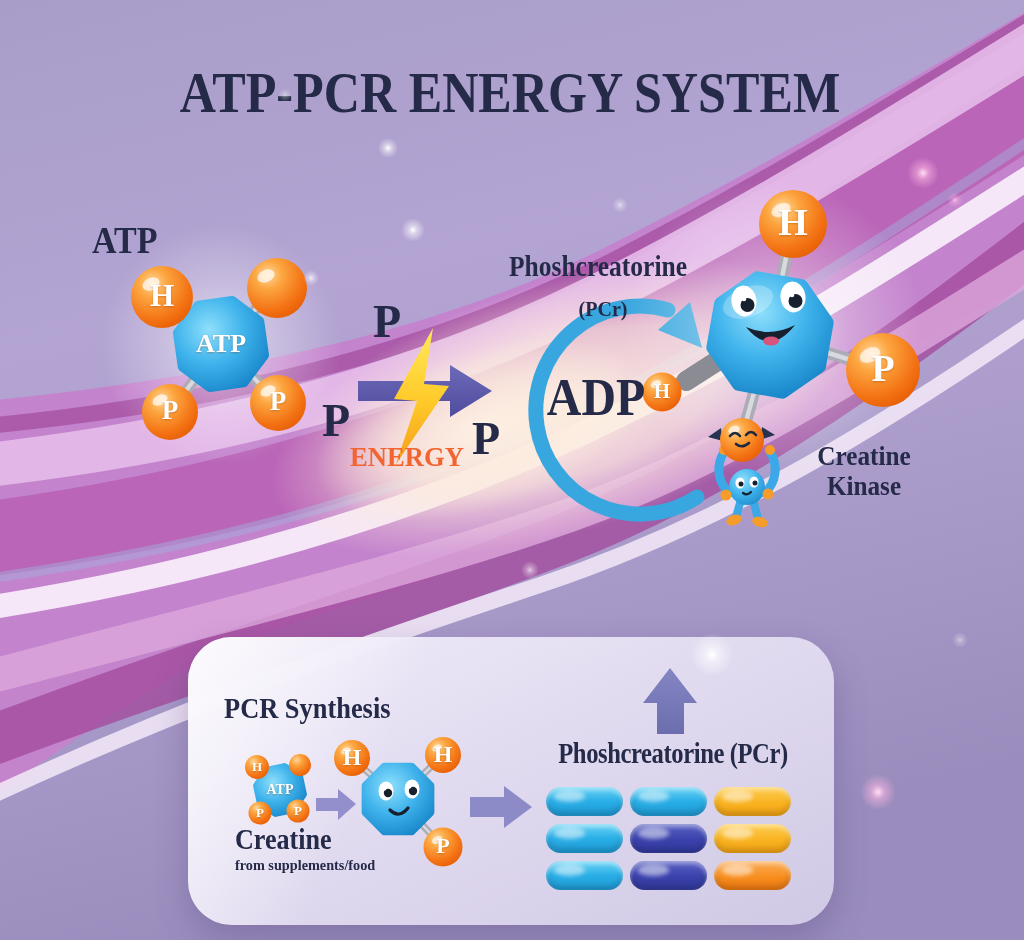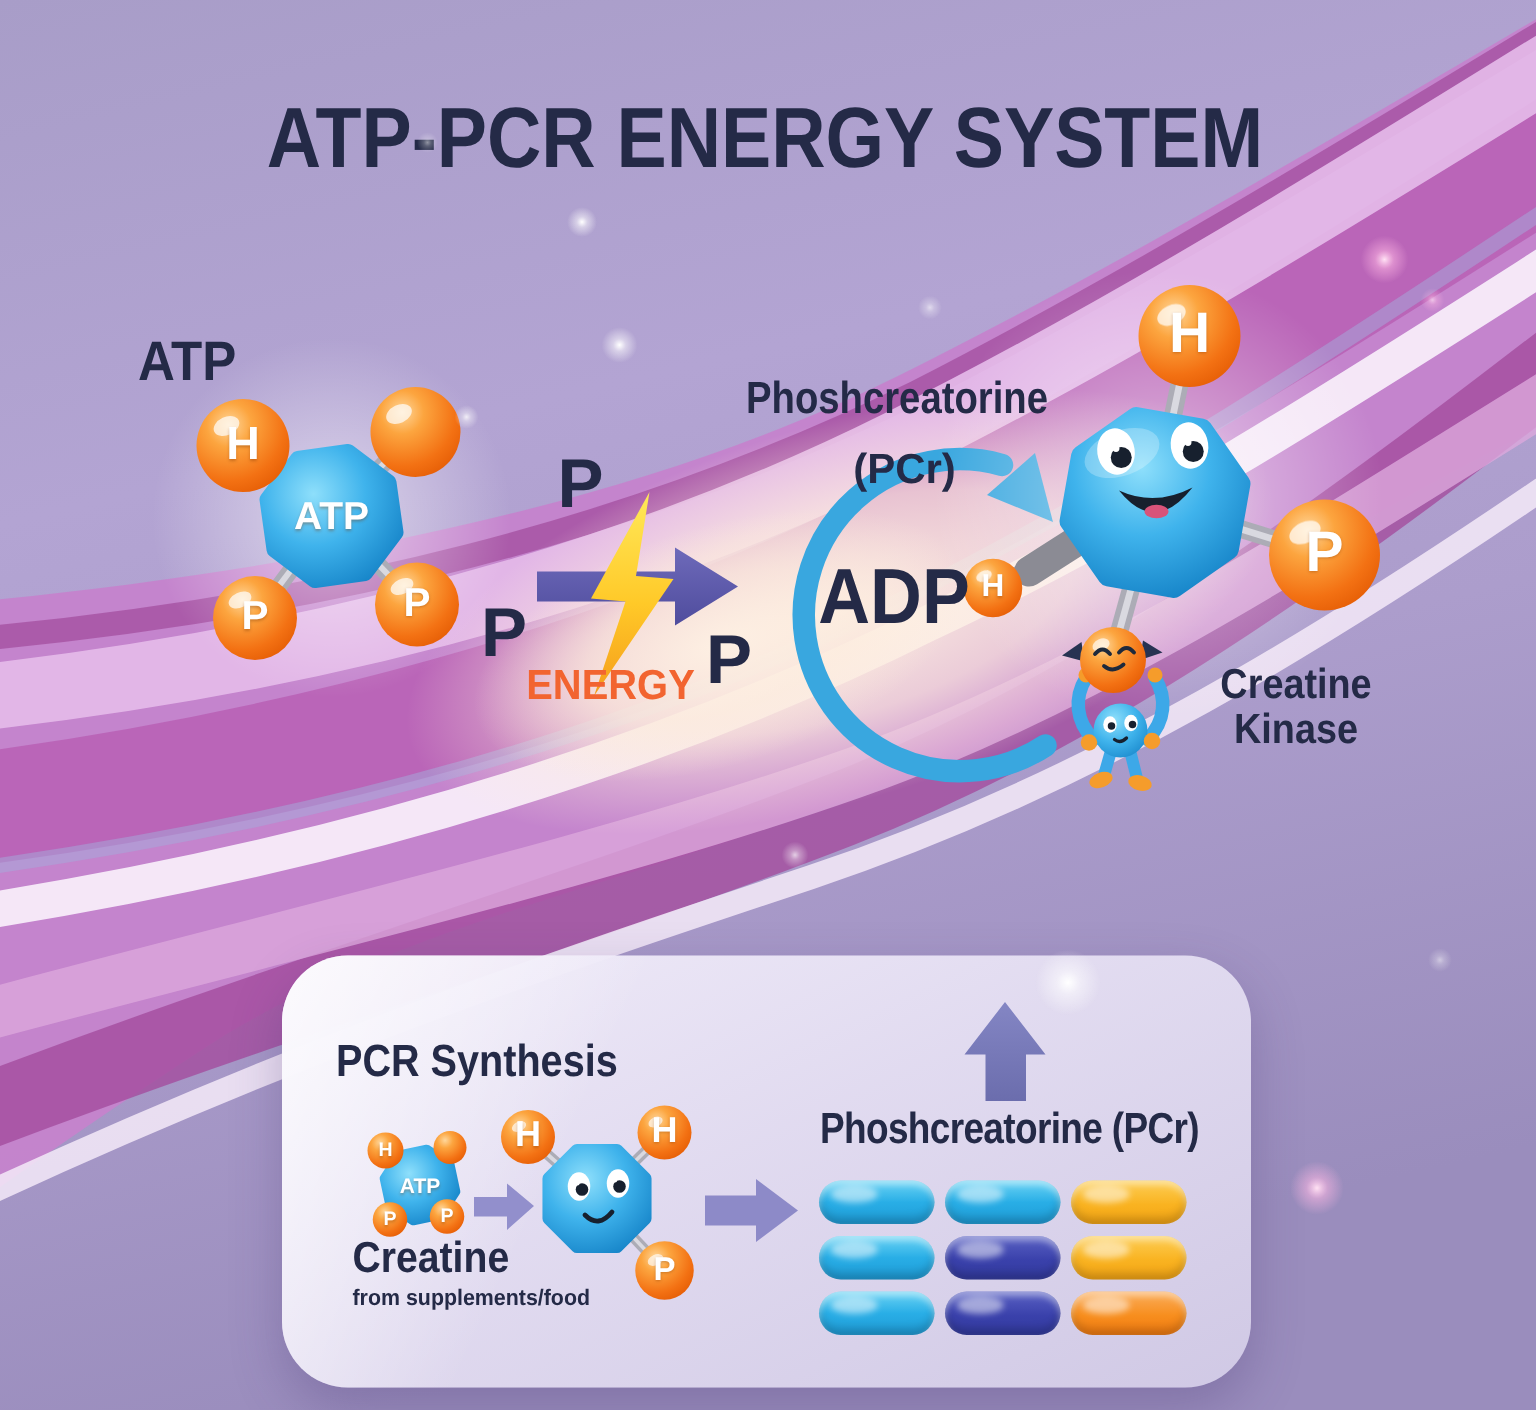--- a/index.html
+++ b/index.html
@@ -1,16 +1,16 @@
 <!DOCTYPE html>
 <html><head>
 <meta charset="utf-8">
 <style>
   html,body{margin:0;padding:0;background:#8f84b5;font-family:"Liberation Sans",sans-serif;}
-  .stage{position:relative;width:1024px;height:940px;overflow:hidden;}
+  .stage{position:relative;width:1024px;height:940px;overflow:hidden;font-family:Liberation Serif, serif;}
   .stage svg{display:block;}
   .layer{position:absolute;left:0;top:0;width:1024px;height:940px;}
   .bg{z-index:0;}
   .panel{position:absolute;left:188px;top:637px;width:646px;height:288px;border-radius:44px;z-index:10;
     background:linear-gradient(155deg,rgba(243,239,251,.97) 0%,rgba(228,222,242,.96) 45%,rgba(211,204,231,.95) 100%);
     box-shadow:0 14px 34px rgba(70,50,110,.28);}
   .panel::before{content:'';position:absolute;inset:0;border-radius:inherit;
     background:linear-gradient(115deg,rgba(255,255,255,.8) 0%,rgba(255,255,255,0) 32%);}
   .scene{z-index:20;}
   .labels{position:absolute;left:0;top:0;width:1024px;height:940px;z-index:30;pointer-events:none;}
@@ -280,21 +280,21 @@
     <span class="sl" style="left:170px;top:412px;font-size:27px;">P</span>
     <span class="sl" style="left:278px;top:403px;font-size:27px;">P</span>
 
     <div class="nl ctr" style="left:387px;top:299px;font-size:46px;">P</div>
     <div class="nl ctr" style="left:336px;top:398px;font-size:46px;">P</div>
     <div class="nl ctr" style="left:486px;top:416px;font-size:46px;">P</div>
 
     <div class="nl ctr" style="left:407px;top:443px;font-size:28px;color:#F26430;transform:translateX(-50%) scaleX(.95);">ENERGY</div>
 
     <div class="nl ctr" style="left:598px;top:251px;font-size:30px;transform:translateX(-50%) scaleX(.85);">Phoshcreatorine</div>
-    <div class="nl ctr" style="left:603px;top:299px;font-size:28px;">(PCr)</div>
+    <div class="nl ctr" style="left:603px;top:299px;font-size:20px;">(PCr)</div>
     <div class="nl ctr" style="left:596px;top:372px;font-size:52px;transform:translateX(-50%) scaleX(.92);">ADP</div>
     <span class="sl" style="left:662px;top:392px;font-size:21px;">H</span>
 
     <span class="sl" style="left:793px;top:224px;font-size:38px;">H</span>
     <span class="sl" style="left:883px;top:370px;font-size:38px;">P</span>
 
     <div class="nl ctr" style="left:864px;top:442px;font-size:28px;transform:translateX(-50%) scaleX(.9);">Creatine</div>
     <div class="nl ctr" style="left:864px;top:472px;font-size:28px;transform:translateX(-50%) scaleX(.9);">Kinase</div>
 
     <div class="nl" style="left:224px;top:693px;font-size:30px;transform-origin:left top;transform:scaleX(.88);">PCR Synthesis</div>

